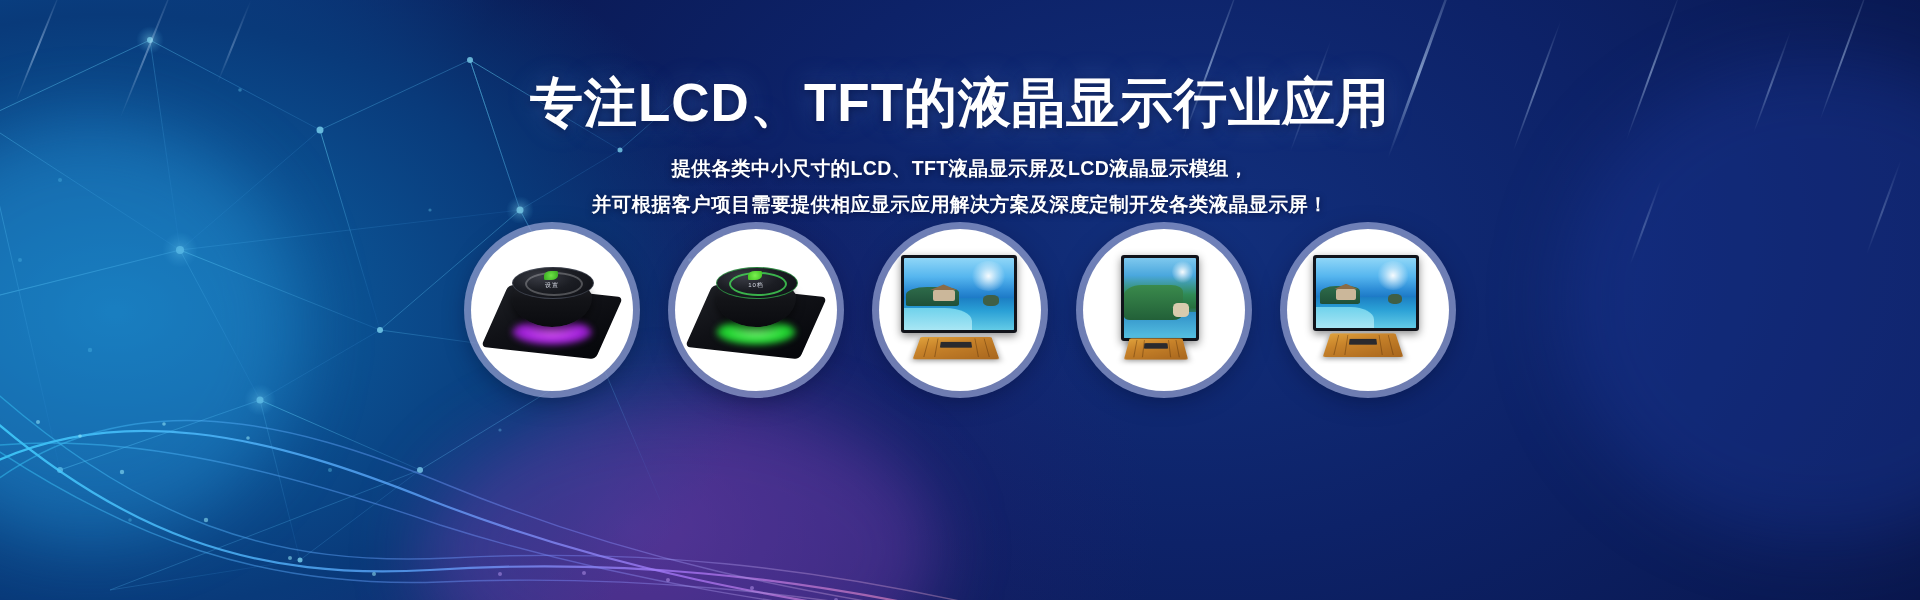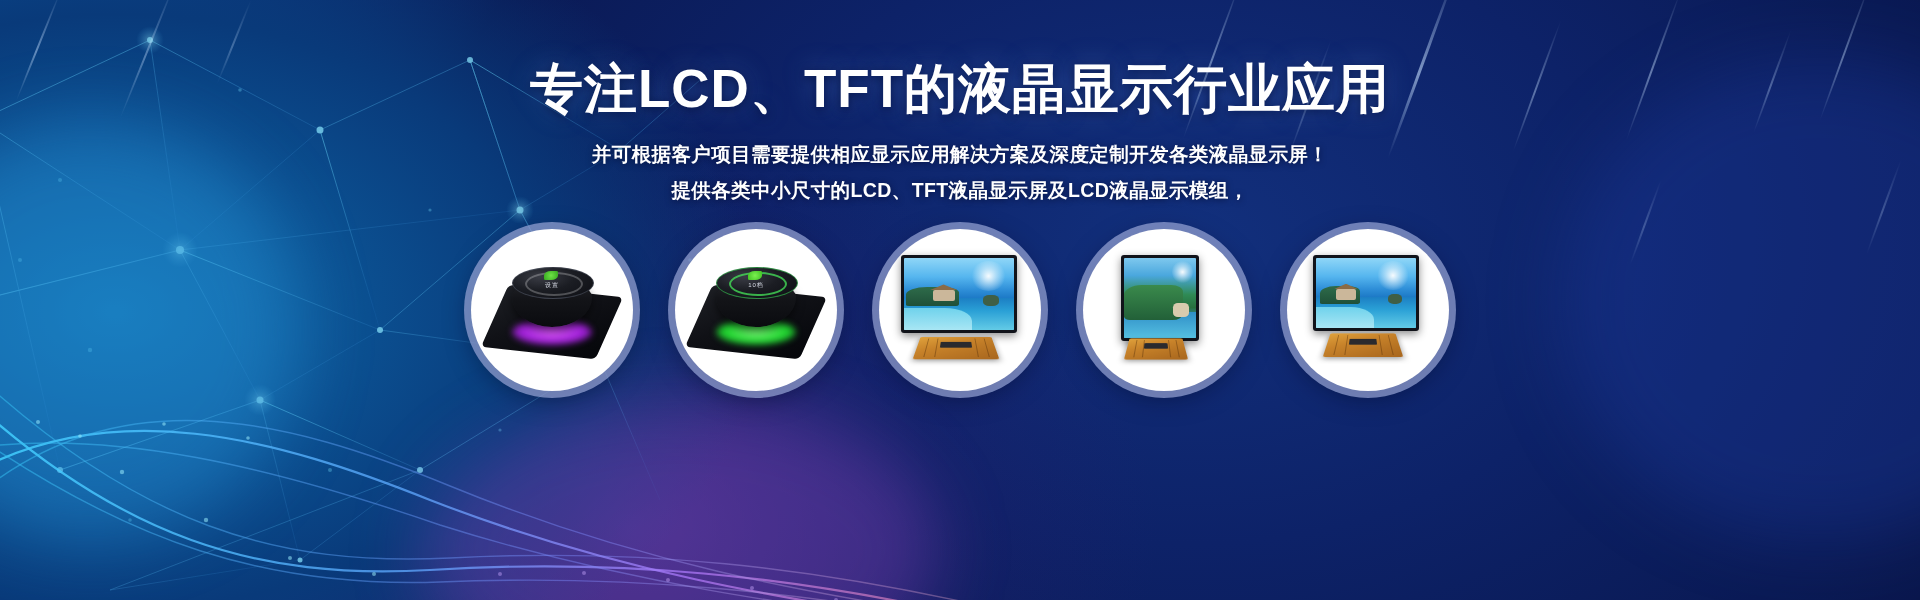--- a/index.html
+++ b/index.html
@@ -24,21 +24,21 @@
   .streaks{position:absolute;inset:0;}
   .streak{position:absolute;background:linear-gradient(to bottom,rgba(255,255,255,0) 0%,rgba(200,225,255,.85) 55%,rgba(255,255,255,0) 100%);
     transform-origin:top center;border-radius:50%;}
 
   
   .helix{position:absolute;left:-40px;bottom:-30px;width:1180px;height:300px;opacity:.95;}
 
   
   .textwrap{position:absolute;left:0;right:0;top:60px;text-align:center;z-index:12;}
   h1.headline{
-    margin:0;color:#ffffff;font-size:53px;line-height:1.08;font-weight:bold;
+    margin:14px;color:#ffffff;font-size:53px;line-height:1.08;font-weight:bold;
     letter-spacing:1px;
     text-shadow:0 2px 10px rgba(0,10,50,.65), 0 0 26px rgba(110,170,255,.35);
   }
   .sub{margin-top:19px;color:#ffffff;font-size:19.5px;line-height:1.85;font-weight:bold;letter-spacing:.4px;
     text-shadow:0 1px 6px rgba(0,8,40,.7);}
   .sub .l{display:block;}
 
   
   .circles{position:absolute;left:0;right:0;top:229px;height:200px;z-index:14;
     display:flex;justify-content:center;align-items:flex-start;gap:42px;}
@@ -247,22 +247,22 @@
         <circle cx="624" cy="243" r="2"></circle>
         <circle cx="708" cy="250" r="2"></circle>
       <circle cx="792" cy="258" r="2"></circle>
         <circle cx="876" cy="270" r="2"></circle>
     </g>
   </svg>
 
   <div class="textwrap">
     <h1 class="headline">专注LCD、TFT的液晶显示行业应用</h1>
     <div class="sub">
+      <span class="l">提供各类中小尺寸的LCD、TFT液晶显示屏及LCD液晶显示模组，</span>
       <span class="l">并可根据客户项目需要提供相应显示应用解决方案及深度定制开发各类液晶显示屏！</span>
-      <span class="l">提供各类中小尺寸的LCD、TFT液晶显示屏及LCD液晶显示模组，</span>
     </div>
   </div>
 
   <div class="circles">
 
     <div class="circle">
       <div class="inner">
         <div class="puck-wrap">
           <div class="puck-base"></div>
           <div class="puck-ring" style="background:radial-gradient(ellipse,#e05cff 0%,#a020d8 55%,rgba(120,20,170,0) 100%);"></div>

